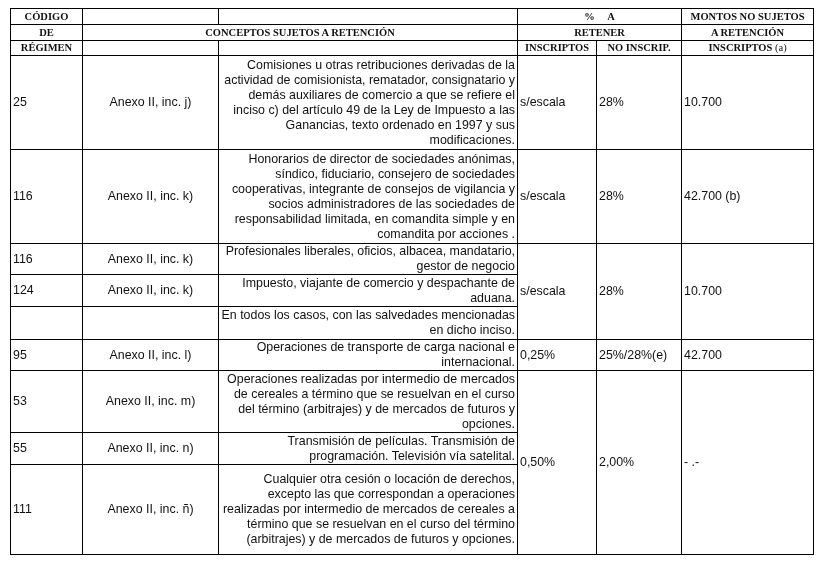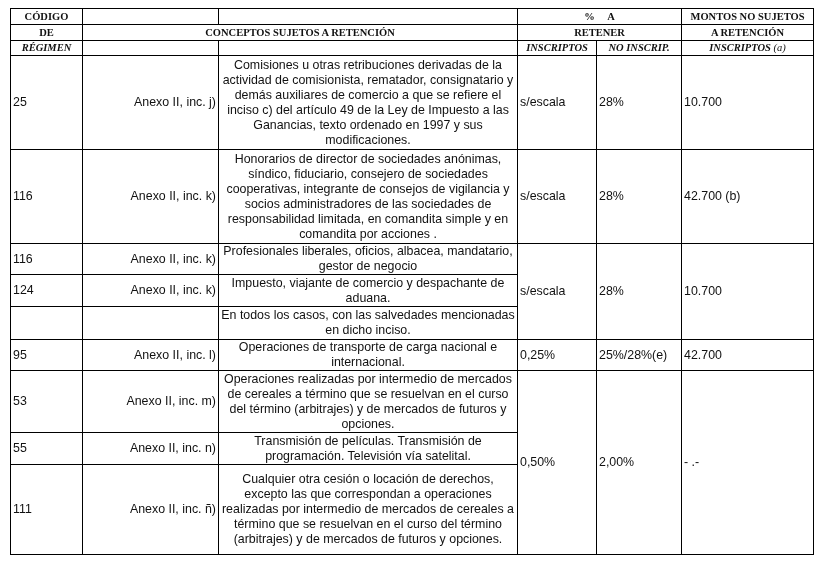--- a/index.html
+++ b/index.html
@@ -22,25 +22,25 @@
   table.grid td.hdr {
     font-family: "Liberation Serif", serif;
     font-weight: bold;
     font-size: 10.5px;
     text-align: center;
     padding: 0;
     line-height: 14px;
   }
   td.hdr .norm { font-weight: normal; }
   td.c { }
-  td.l { text-align: right; }
-  td.concept { text-align: center; padding-left: 2px; }
+  td.l { text-align: center; }
+  td.concept { text-align: right; padding-left: 2px; }
   tr.h1 td { height: 15px; }
   tr.h2 td { height: 15px; margin-top: 25px; }
-  tr.h3 td { height: 14px; font-style: italic; }
+  tr.h3 td { height: 14px; }
 </style>
 </head>
 <body>
 
 <table class="grid">
   <colgroup>
     <col style="width:72px">
     <col style="width:136px">
     <col style="width:299px">
     <col style="width:79px">

